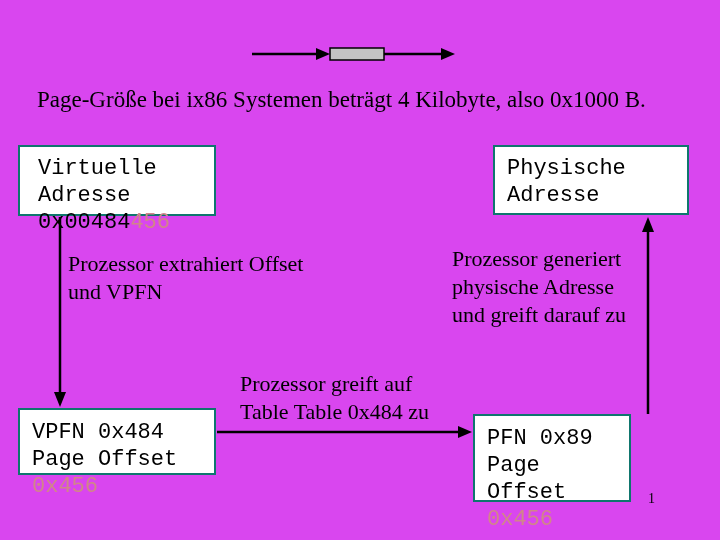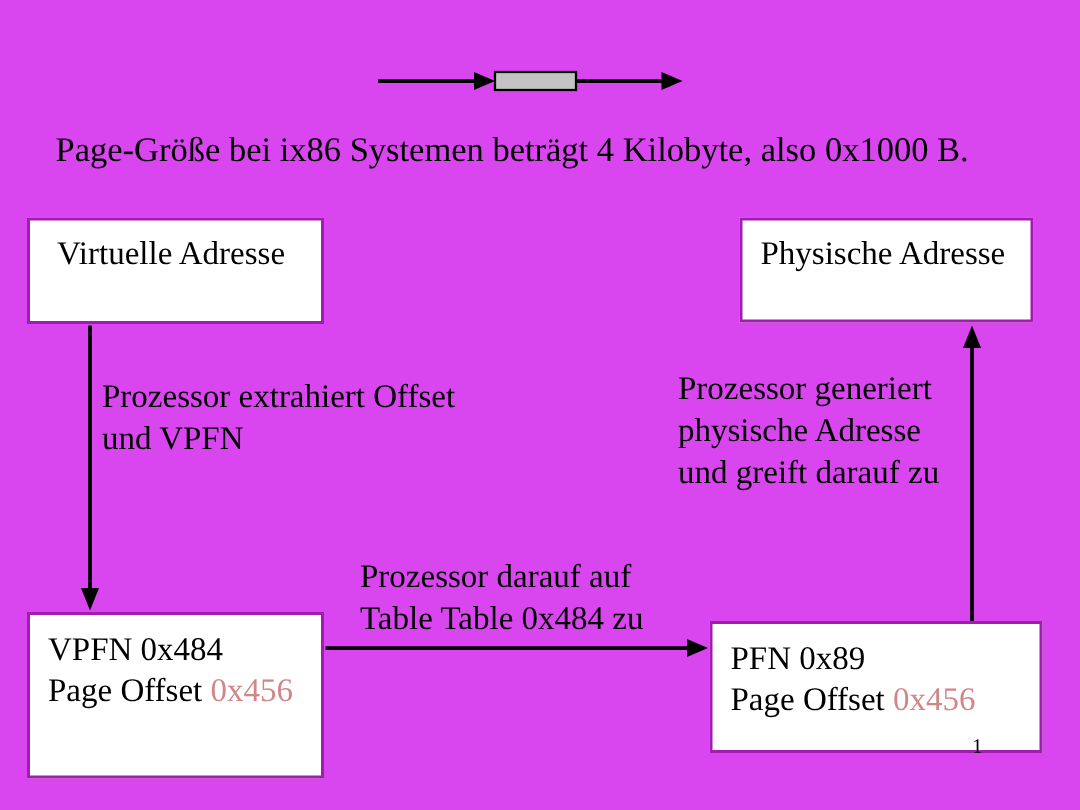--- a/index.html
+++ b/index.html
@@ -22,30 +22,31 @@
     width: 720px; height: 540px;
   }
   .title {
     position: absolute;
     left: 37px; top: 87px;
     font-size: 23px;
     white-space: nowrap;
   }
   .box {
     position: absolute;
-    border: 2px solid #a21caf;
+    border: 2px solid #0f766e;
     background: #ffffff;
     font-size: 22px;
     line-height: 27px;
     box-sizing: border-box;
+    font-family: Liberation Mono, monospace;
   }
   #box-virtual  { left: 18px;  top: 145px; width: 198px; height: 71px; padding: 8px 0 0 18px; }
   #box-physical { left: 493px; top: 145px; width: 196px; height: 70px; padding: 8px 0 0 12px; }
-  #box-vpfn     { left: 18px;  top: 408px; width: 198px; height: 111px; padding: 9px 0 6px 12px; }
-  #box-pfn      { left: 473px; top: 414px; width: 222px; height: 88px; padding: 9px 0 0 12px; }
+  #box-vpfn     { left: 18px;  top: 408px; width: 198px; height: 67px; padding: 9px 0 6px 12px; }
+  #box-pfn      { left: 473px; top: 414px; width: 158px; height: 88px; padding: 9px 0 0 12px; }
   .box .second-row { margin-top: 0; }
   .red { color: var(--accent-red, #d18689); }
   .flow-label {
     position: absolute;
     font-size: 22px;
     line-height: 28px;
     white-space: nowrap;
   }
   #label-extract   { left: 68px;  top: 250px; }
   #label-generate  { left: 452px; top: 245px; }
@@ -84,39 +85,40 @@
     <g>
       <line x1="648" y1="414" x2="648" y2="231" stroke="#000" stroke-width="2.5"></line>
       <polygon points="642,232 654,232 648,217" fill="#000"></polygon>
     </g>
   </svg>
 
   <div class="title">Page-Größe bei ix86 Systemen beträgt 4 Kilobyte, also 0x1000 B.</div>
 
   <div class="box" id="box-virtual">
     <div>Virtuelle Adresse</div>
+    <div><span>0x00484</span><span class="red">456</span></div>
   </div>
 
   <div class="box" id="box-physical">
     <div>Physische Adresse</div>
   </div>
 
   <div class="flow-label" id="label-extract">
     <div>Prozessor extrahiert Offset</div>
     <div>und VPFN</div>
   </div>
 
   <div class="flow-label" id="label-generate">
     <div>Prozessor generiert</div>
     <div>physische Adresse</div>
     <div>und greift darauf zu</div>
   </div>
 
   <div class="flow-label" id="label-pagetable">
-    <div>Prozessor darauf auf</div>
+    <div>Prozessor greift auf</div>
     <div>Table Table 0x484 zu</div>
   </div>
 
   <div class="box" id="box-vpfn">
     <div>VPFN 0x484</div>
     <div class="second-row"><span>Page Offset </span><span class="red">0x456</span></div>
   </div>
 
   <div class="box" id="box-pfn">
     <div>PFN 0x89</div>

